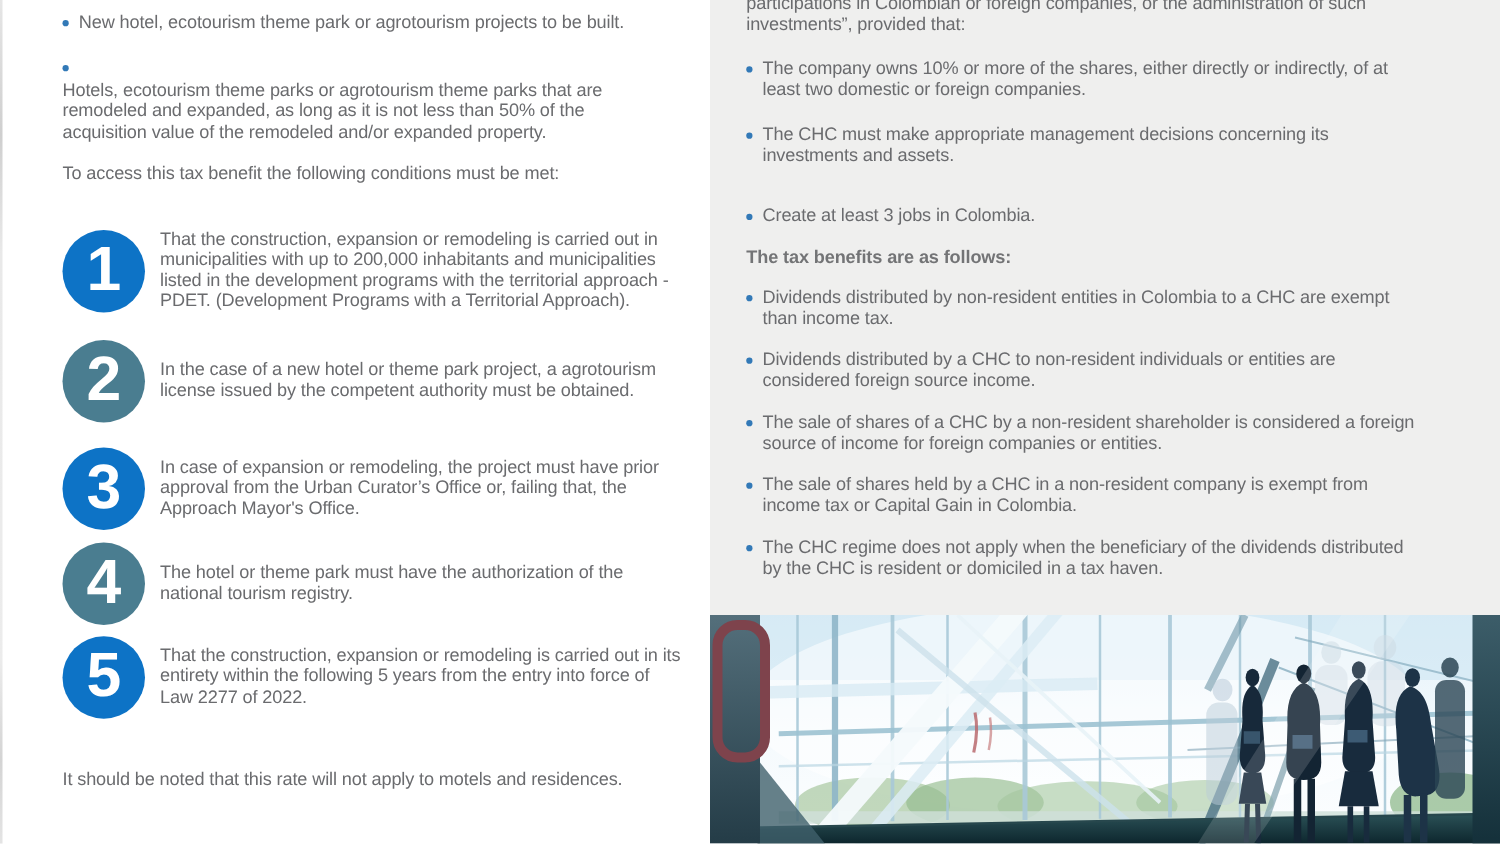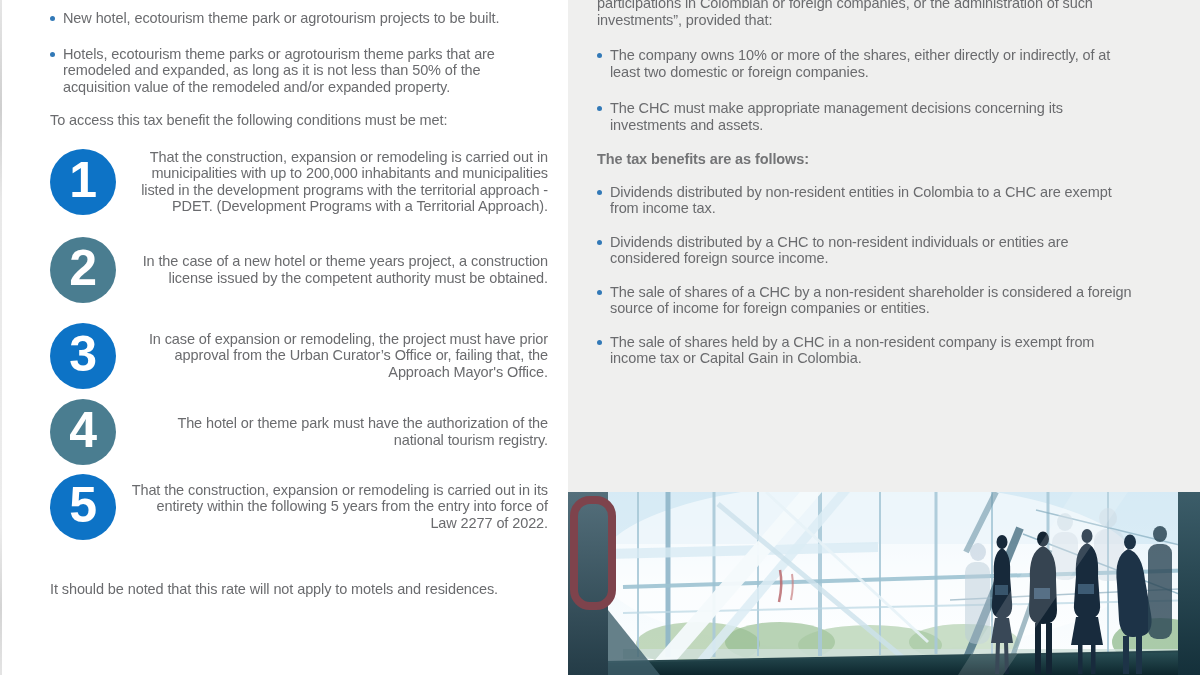--- a/index.html
+++ b/index.html
@@ -24,29 +24,29 @@
 
   
   .col-left { width:652px; height:675px; padding:10px 20px 0 50px; background:#fff; }
 
   ul.bullets { list-style:none; }
   ul.bullets li { display:flex; gap:8px; }
   .dot {
     flex:0 0 auto; width:5px; height:5px; border-radius:50%;
     background: var(--bullet-dot, #3279b7); margin-top:6px;
   }
-  .intro li + li { margin-top:0; }
+  .intro li + li { margin-top:0;flex-direction:column; }
   .intro li:first-child { margin-bottom:19px; }
   .intro li:last-child  { margin-bottom:17px; }
   .intro .li-text { max-width:478px; }
 
-  .cond-intro { margin-bottom:20px; max-width:500px; }
+  .cond-intro { margin-bottom:36px; max-width:500px; }
 
   .cond-row { display:flex; align-items:center; gap:12px; }
-  .cond-row .cond-text { max-width:420px;text-align:right; }
+  .cond-row .cond-text { max-width:420px; }
   .cond-row.r1 { margin-bottom:22px; }
   .cond-row.r2 { margin-bottom:20px; }
   .cond-row.r3 { margin-bottom:10px; }
   .cond-row.r4 { margin-bottom:9px; }
 
   .num-circle {
     flex:0 0 auto; width:66px; height:66px; border-radius:50%;
     display:flex; align-items:center; justify-content:center;
     color:#fff; font-size:50px; font-weight:700; line-height:1;
     padding-bottom:4px;
@@ -59,22 +59,22 @@
   
   .col-right { width:632px; height:675px; display:flex; flex-direction:column; }
   .panel {
     width:632px; height:492px; background: var(--panel-bg, #efefee);
     padding:0 58px 0 29px; overflow:hidden;
   }
   .panel .top-para { margin-top:-5px; max-width:545px; }
   .panel ul.bullets { margin-top:19px; }
   .panel ul.bullets .li-text { max-width:528px; }
   .req-list li:nth-child(1) { margin-bottom:20px; }
-  .req-list li:nth-child(2) { margin-bottom:18px; }
-  .heading-bold { margin-top:2px; margin-bottom:0; font-weight:700; color:var(--heading,#737476); }
+  .req-list li:nth-child(2) { margin-bottom:32px; }
+  .heading-bold { margin-top:16px; margin-bottom:0; font-weight:700; color:var(--heading,#737476); }
   .panel ul.benefit-list { margin-top:16px; }
   .benefit-list li { margin-bottom:17px; }
   .benefit-list li:last-child { margin-bottom:0; }
 
   .photo { width:632px; height:183px; position:relative; overflow:hidden; }
   .photo svg { display:block; width:632px; height:183px; }
 </style>
 </head>
 <body>
 
@@ -99,21 +99,21 @@
       <div class="cond-row r1">
         <div class="num-circle blue">
             <span>1</span>
           </div>
         <p class="cond-text">That the construction, expansion or remodeling is carried out in municipalities with up to 200,000 inhabitants and municipalities listed in the development programs with the territorial approach -PDET. (Development Programs with a Territorial Approach).</p>
       </div>
       <div class="cond-row r2">
         <div class="num-circle teal">
             <span>2</span>
           </div>
-        <p class="cond-text">In the case of a new hotel or theme years project, a construction license issued by the competent authority must be obtained.</p>
+        <p class="cond-text">In the case of a new hotel or theme park project, a agrotourism license issued by the competent authority must be obtained.</p>
       </div>
       <div class="cond-row r3">
         <div class="num-circle blue">
             <span>3</span>
           </div>
         <p class="cond-text">In case of expansion or remodeling, the project must have prior approval from the Urban Curator’s Office or, failing that, the Approach Mayor's Office.</p>
       </div>
       <div class="cond-row r4">
         <div class="num-circle teal">
             <span>4</span>
@@ -137,40 +137,48 @@
 
       <ul class="bullets req-list">
         <li>
           <span class="dot"></span>
           <span class="li-text">The company owns 10% or more of the shares, either directly or indirectly, of at least two domestic or foreign companies.</span>
         </li>
         <li>
           <span class="dot"></span>
           <span class="li-text">The CHC must make appropriate management decisions concerning its investments and assets.</span>
         </li>
+        <li>
+          <span class="dot"></span>
+          <span class="li-text">Create at least 3 jobs in Colombia.</span>
+        </li>
       </ul>
 
       <p class="heading-bold">The tax benefits are as follows:</p>
 
       <ul class="bullets benefit-list">
         <li>
           <span class="dot"></span>
-          <span class="li-text">Dividends distributed by non-resident entities in Colombia to a CHC are exempt from income tax.</span>
+          <span class="li-text">Dividends distributed by non-resident entities in Colombia to a CHC are exempt than income tax.</span>
         </li>
         <li>
           <span class="dot"></span>
           <span class="li-text">Dividends distributed by a CHC to non-resident individuals or entities are considered foreign source income.</span>
         </li>
         <li>
           <span class="dot"></span>
           <span class="li-text">The sale of shares of a CHC by a non-resident shareholder is considered a foreign source of income for foreign companies or entities.</span>
         </li>
         <li>
           <span class="dot"></span>
           <span class="li-text">The sale of shares held by a CHC in a non-resident company is exempt from income tax or Capital Gain in Colombia.</span>
+        </li>
+        <li>
+          <span class="dot"></span>
+          <span class="li-text">The CHC regime does not apply when the beneficiary of the dividends distributed by the CHC is resident or domiciled in a tax haven.</span>
         </li>
       </ul>
     </div>
 
     <div class="photo">
       <svg viewBox="0 0 632 183" xmlns="http://www.w3.org/2000/svg">
         <defs>
           <linearGradient id="sky" x1="0" y1="0" x2="0" y2="1">
             <stop offset="0" stop-color="#e3f1f9"></stop>
               <stop offset="0.5" stop-color="#f4fafd"></stop>

